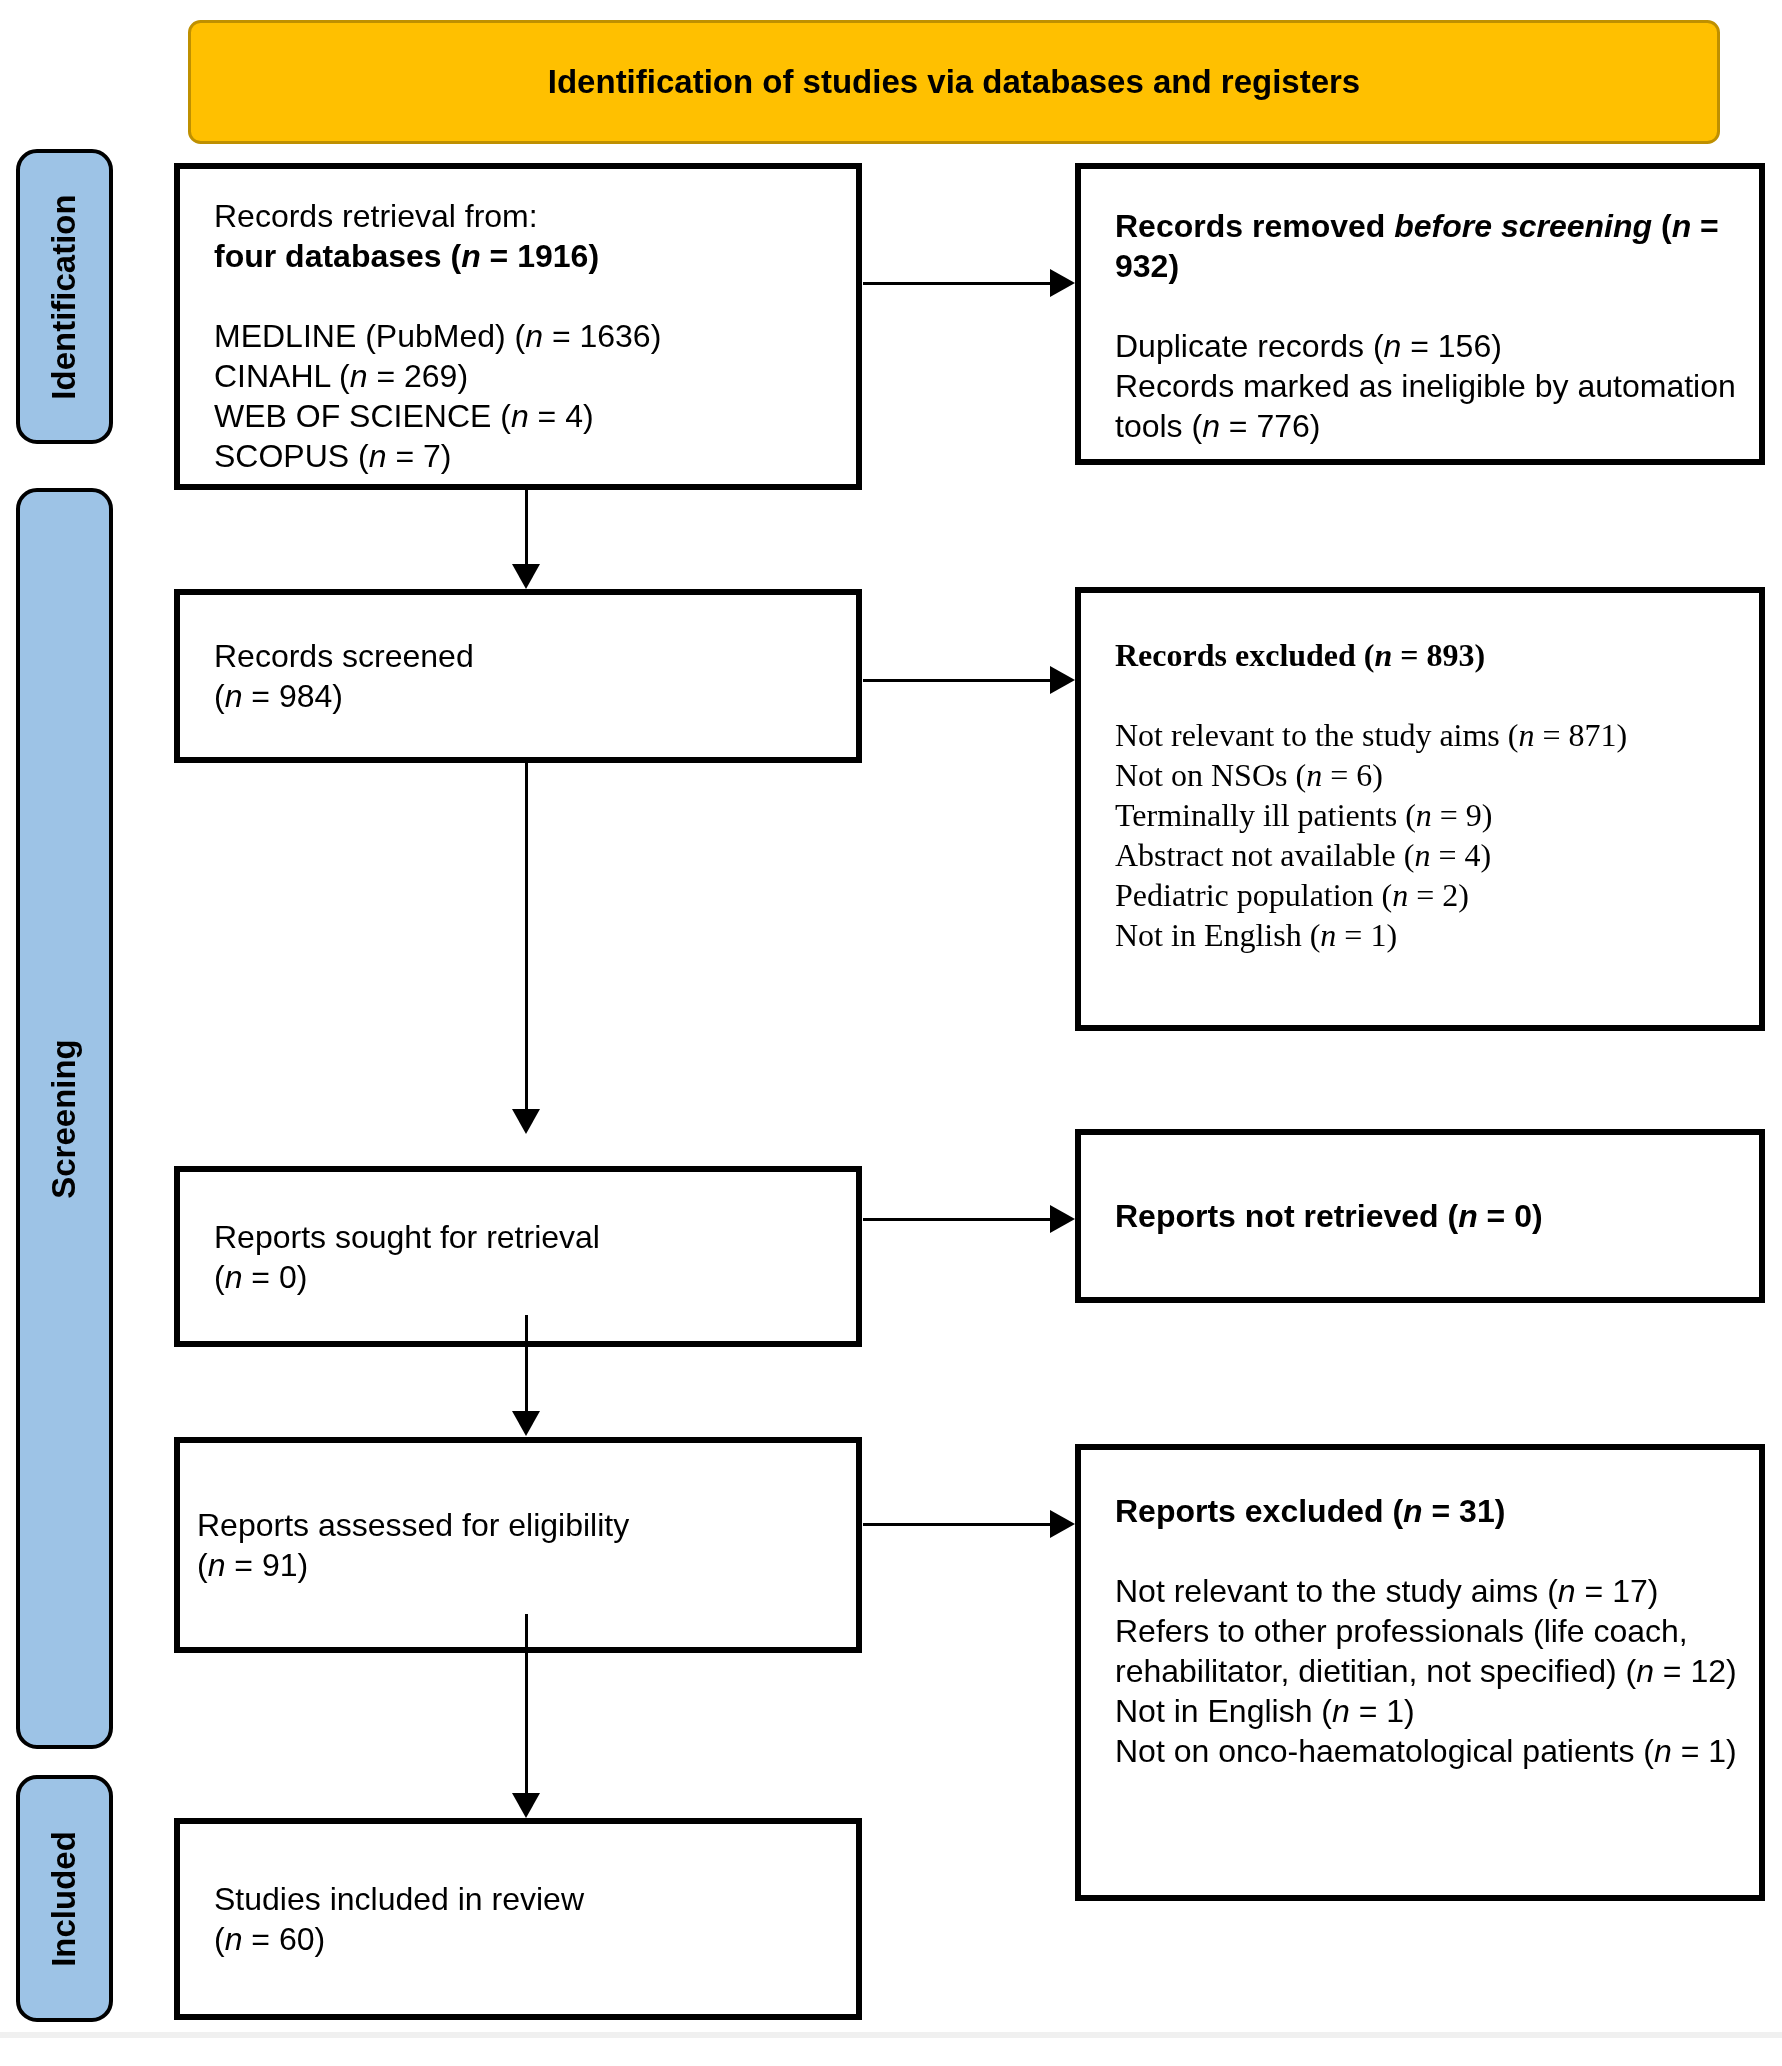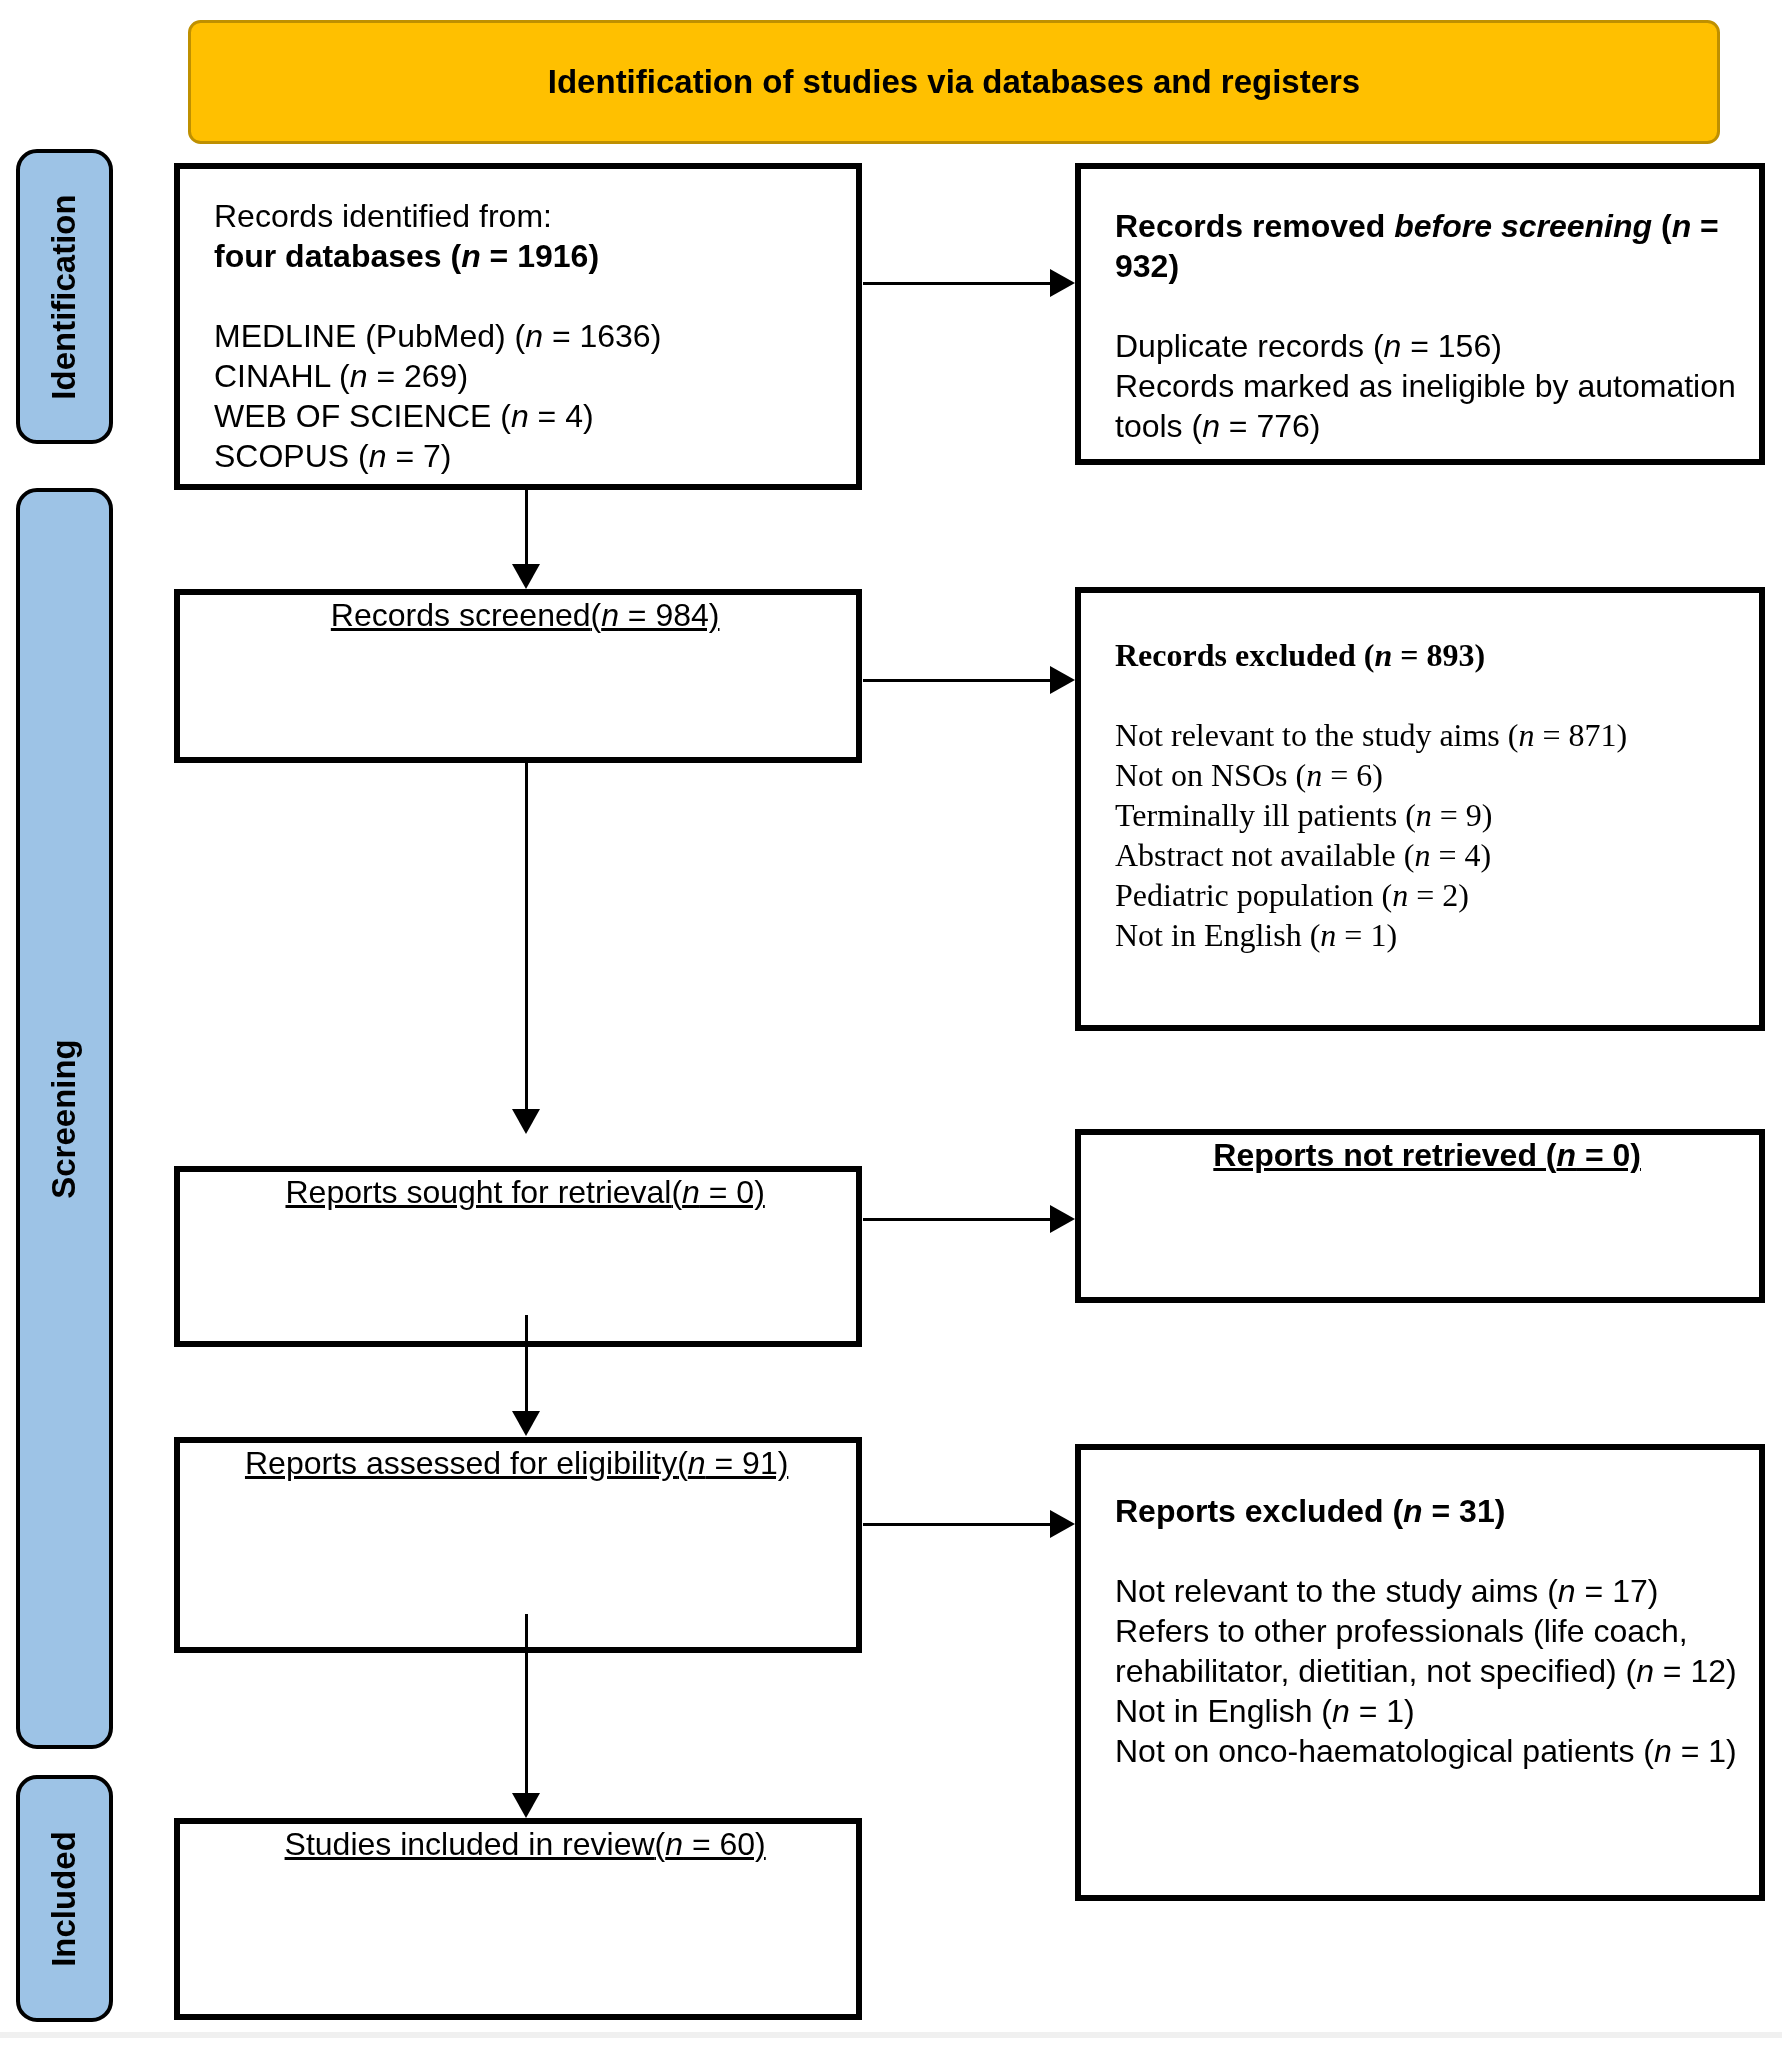--- a/index.html
+++ b/index.html
@@ -26,21 +26,21 @@
   .phase-identification{top:149px;height:295px;}
   .phase-screening{top:488px;height:1261px;}
   .phase-included{top:1775px;height:247px;}
   
   .box{
     position:absolute;background:#fff;border:6.3px solid #000;box-sizing:border-box;
     font-size:32px;line-height:40px;padding-left:34px;padding-right:19.7px;
   }
   .col-left{left:174px;width:688px;}
   .col-right{left:1075px;width:690px;}
-  .vcenter{display:flex;justify-content:center;text-decoration:underline;}
+  .vcenter{display:flex;flex-direction:column;justify-content:center;}
   .bold{font-weight:bold;}
   .gap{height:40px;}
   .box-records-identified{top:163px;height:327px;padding-top:27px;}
   .box-records-removed{top:163px;height:302px;padding-top:37px;}
   .box-records-screened{top:589px;height:174px;}
   .box-records-excluded{top:587px;height:444px;padding-top:42px;font-family:Liberation Serif, serif;}
   .box-reports-sought{top:1166px;height:181px;}
   .box-reports-not-retrieved{top:1129px;height:174px;}
   .box-reports-assessed{top:1437px;height:216px;padding-left:17px;}
   .box-reports-excluded{top:1444px;height:457px;padding-top:41px;}
@@ -73,21 +73,21 @@
     <span>Identification</span>
   </div>
   <div class="phase phase-screening">
     <span>Screening</span>
   </div>
   <div class="phase phase-included">
     <span>Included</span>
   </div>
 
   <div class="box col-left box-records-identified">
-    <div>Records identified from:</div>
+    <div>Records retrieval from:</div>
     <div class="bold">four databases (<i>n</i> = 1916)</div>
     <div class="gap"></div>
     <div>
         <div class="line">MEDLINE (PubMed) (<i>n</i> = 1636)</div>
         <div class="line">CINAHL (<i>n</i> = 269)</div>
         <div class="line">WEB OF SCIENCE (<i>n</i> = 4)</div>
         <div class="line">SCOPUS (<i>n</i> = 7)</div>
       </div>
   </div>
 

